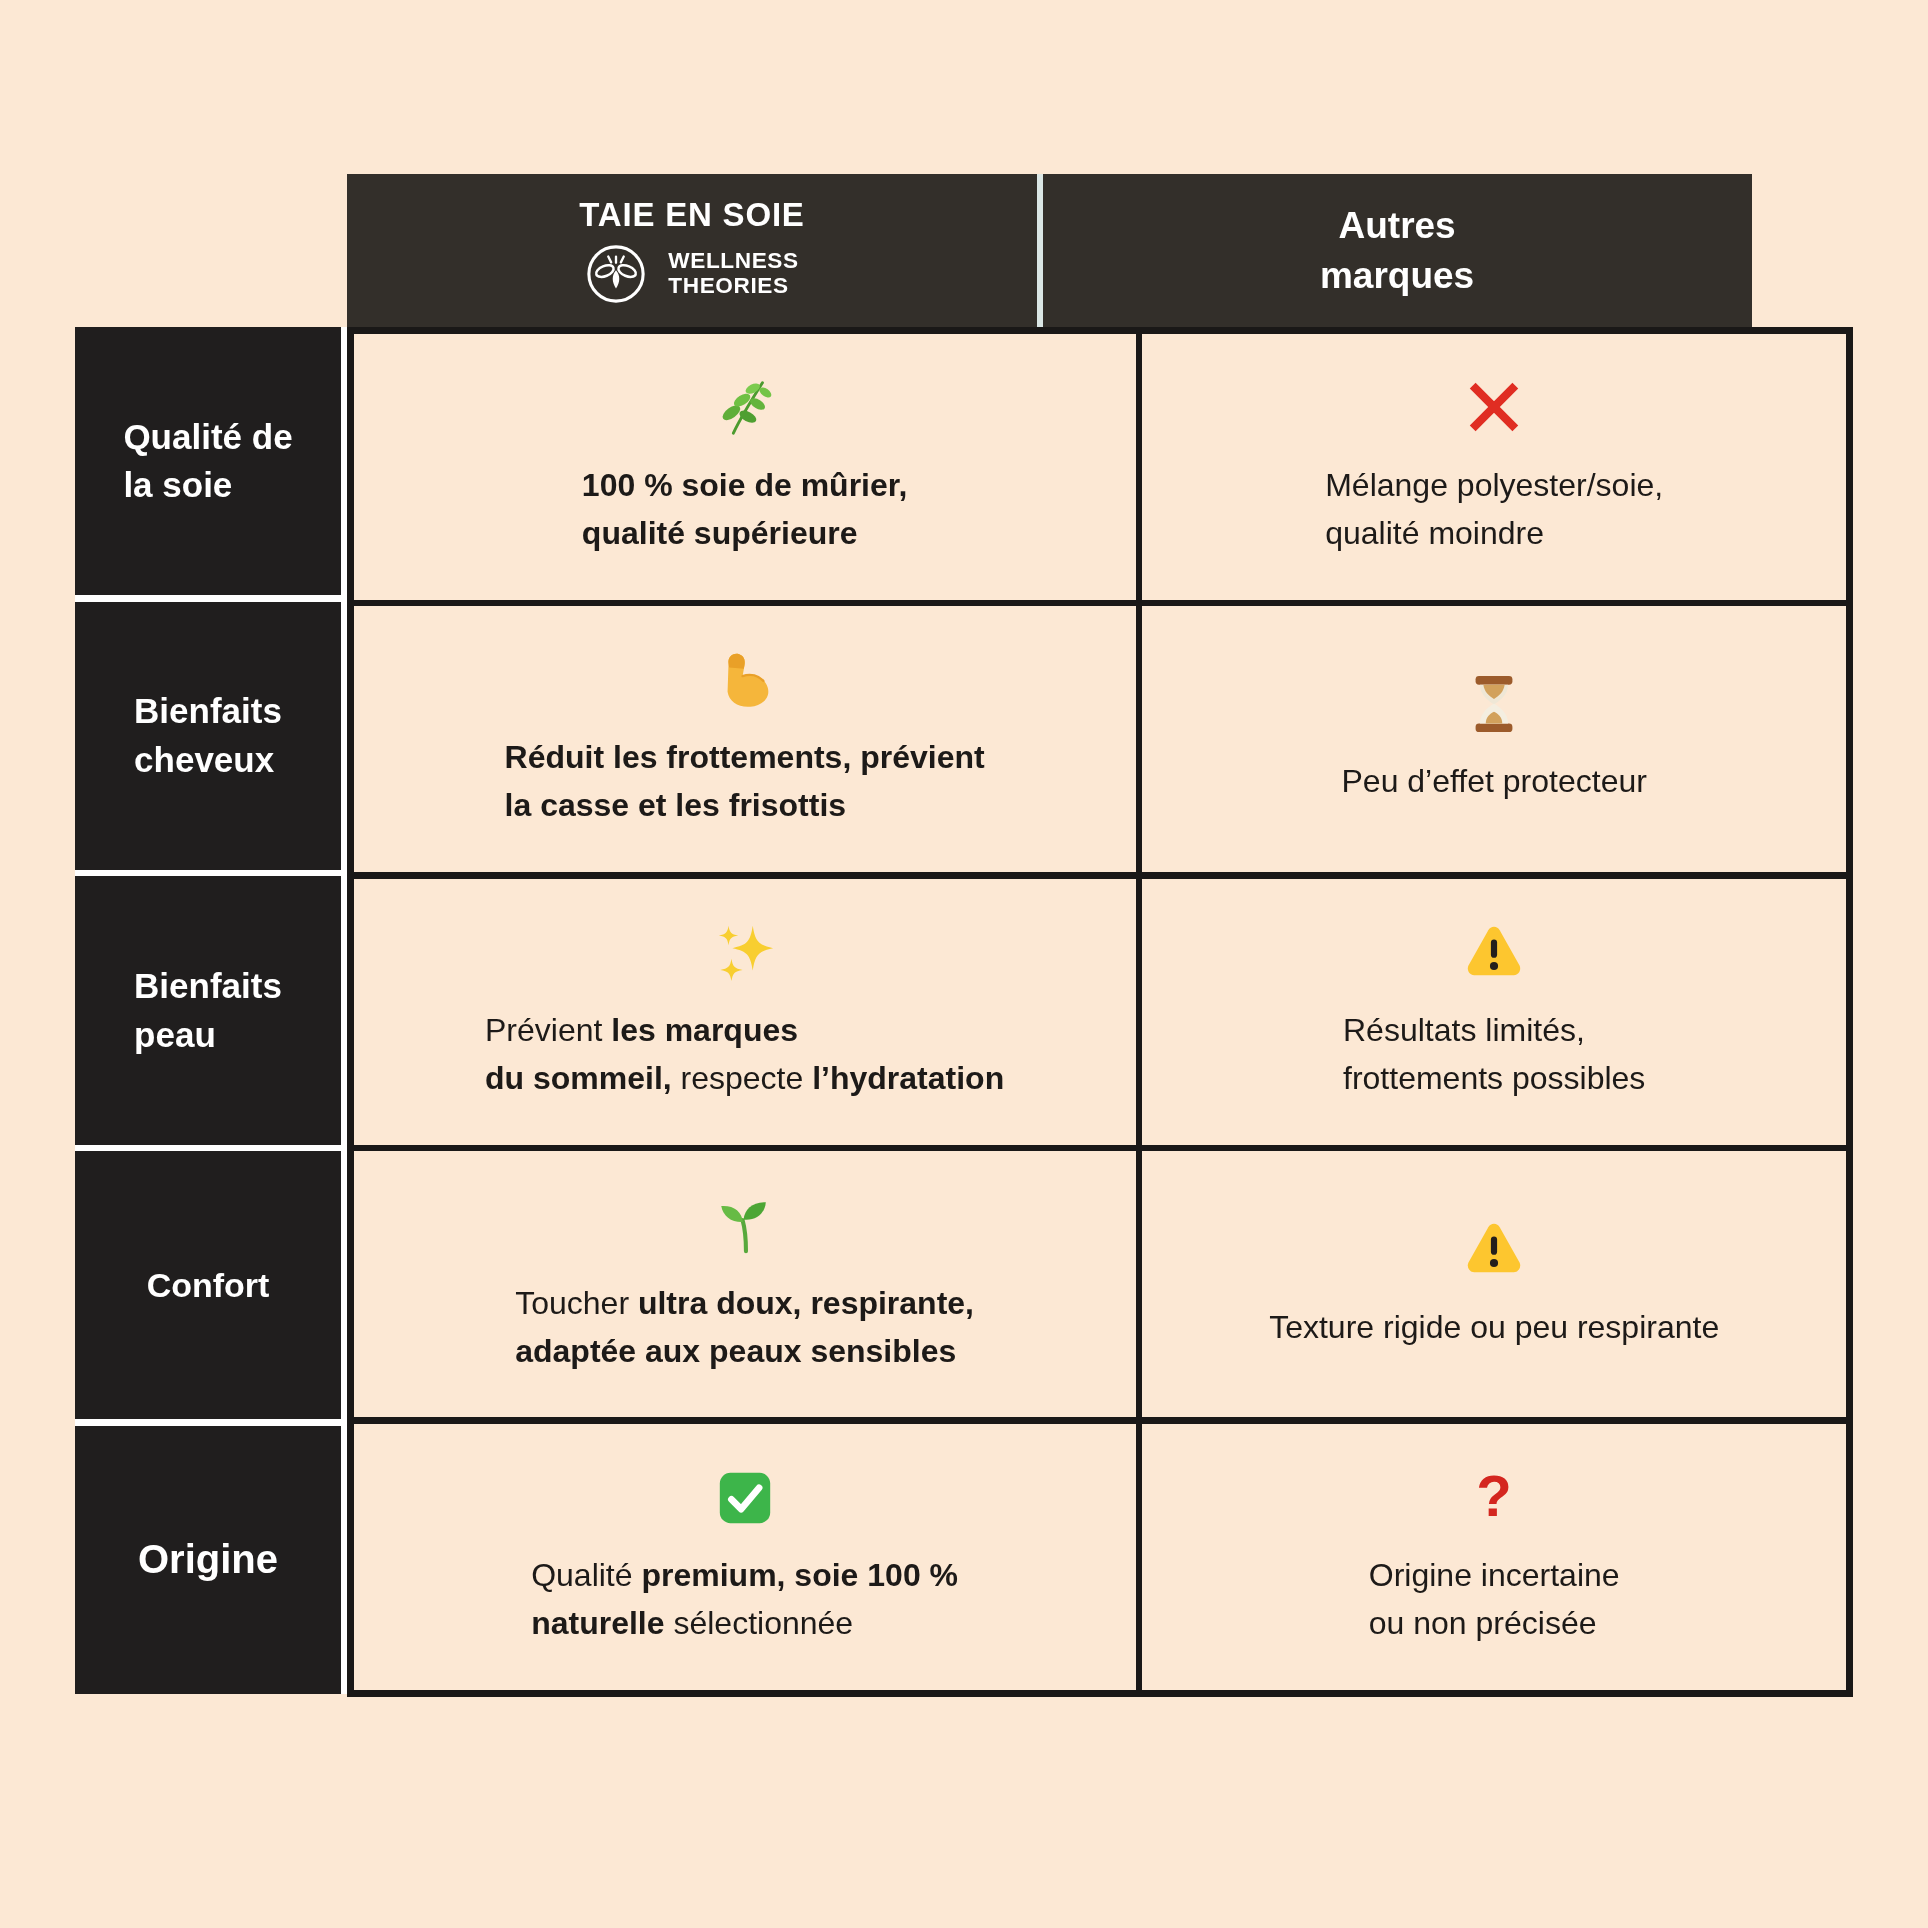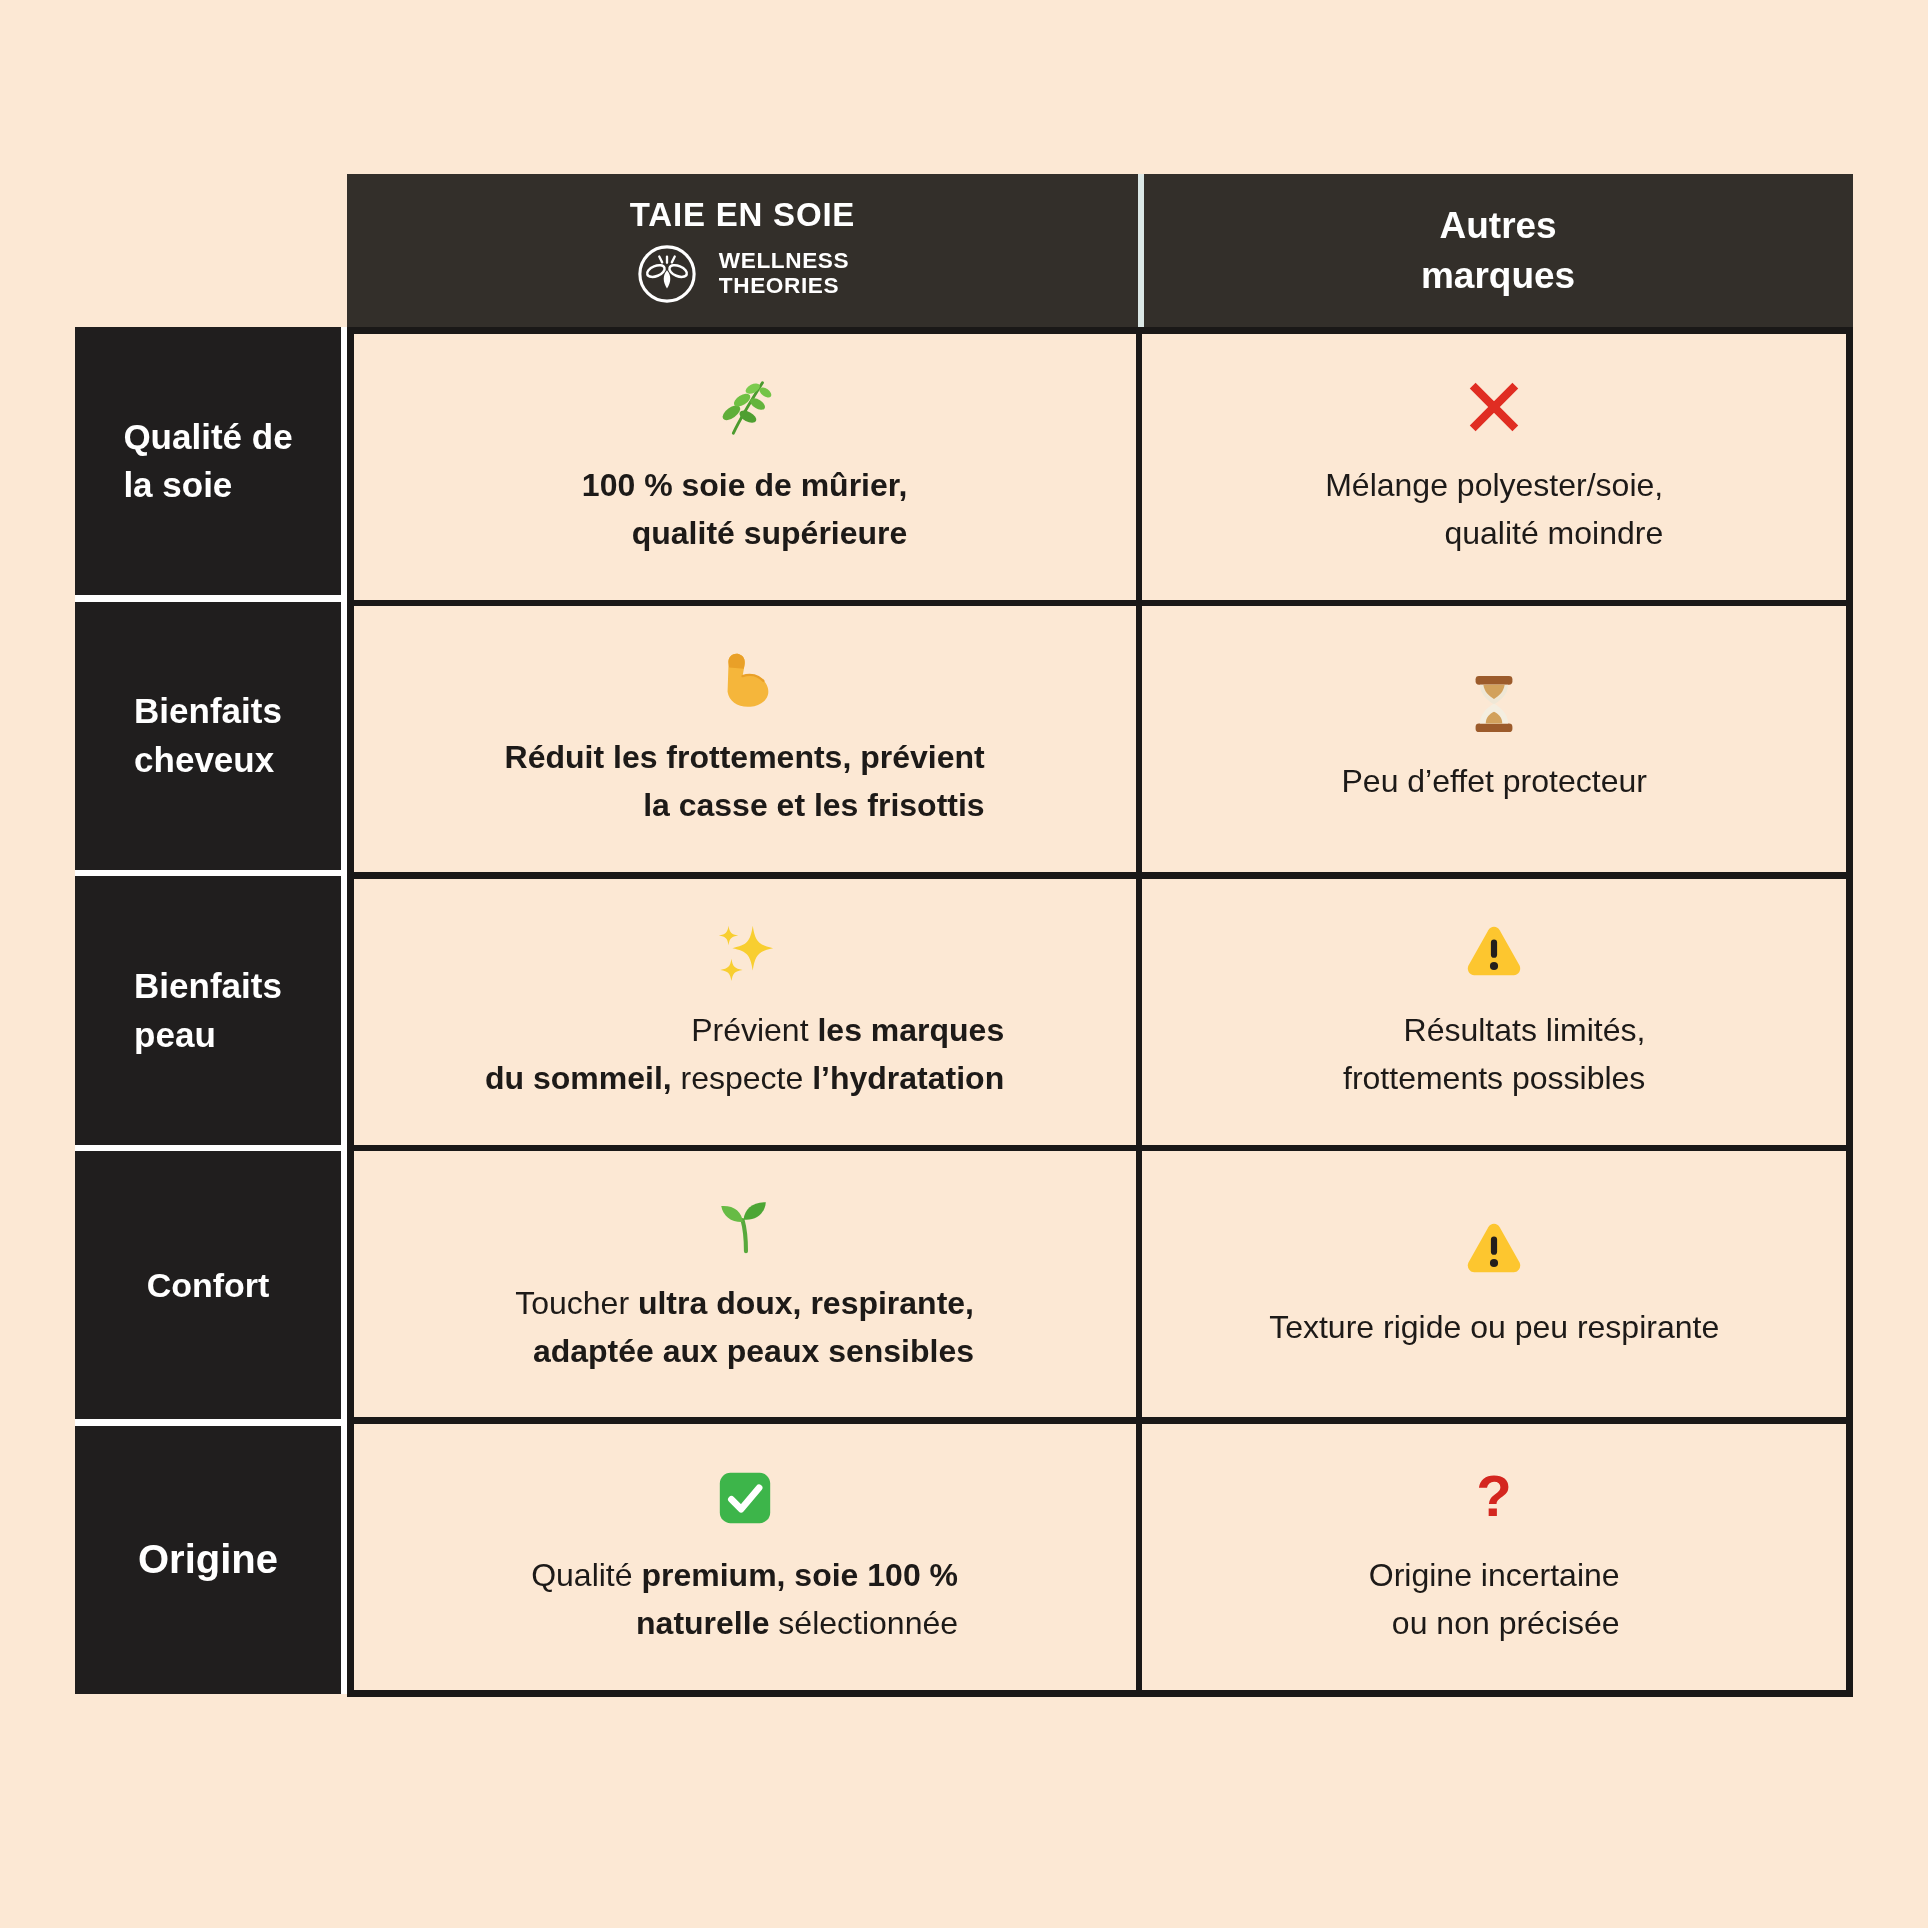--- a/index.html
+++ b/index.html
@@ -13,32 +13,32 @@
               text-align:left;font-weight:bold;font-size:35px;line-height:1.38;white-space:pre-line;}
   .label-cell.s-small{font-size:34px;}
   .label-cell.s-mid{font-size:40px;}
   .label-gap{flex:none;height:6.6px;background:#ffffff;}
   .vgap{position:absolute;left:266px;top:153px;width:5.6px;height:1367px;background:#ffffff;}
 
   
   .content{position:absolute;left:272px;top:0;width:1506px;}
   .header-row{display:flex;height:153px;}
   .hcell{background:#332f2a;color:#ffffff;display:flex;flex-direction:column;align-items:center;justify-content:center;}
-  .hcell-brand{width:791px;}
+  .hcell-brand{width:690px;}
   .hsep{width:5.6px;background:#dbe7e5;}
   .hcell-other{width:709px;font-size:37px;font-weight:bold;line-height:1.35;text-align:center;}
   .brand-title{font-size:33px;font-weight:bold;letter-spacing:0.8px;}
   .brand-row{display:flex;align-items:center;gap:21px;margin-top:8.5px;}
   .brand-logo{width:49px;height:49px;flex:none;}
   .brand-logo svg{width:100%;height:100%;}
   .brand-name{font-size:22.6px;font-weight:bold;line-height:1.1;letter-spacing:0.6px;text-align:left;}
 
   .body-grid{background:#1a1817;padding:6.6px;display:grid;grid-template-columns:782px 704px;gap:6.6px;grid-auto-rows:266px;}
   .cell{background:#fce8d4;display:flex;flex-direction:column;align-items:center;justify-content:center;
-        text-align:right;padding:13px 24.5px;gap:22.6px;box-sizing:border-box;}
+        text-align:left;padding:13px 24.5px;gap:22.6px;box-sizing:border-box;}
   .icon{width:62px;height:62px;flex:none;display:flex;align-items:center;justify-content:center;}
   .icon svg{width:100%;height:100%;display:block;}
   .cell-text{font-size:32px;line-height:1.5;color:#1d1a18;}
   .cell-text .b{font-weight:bold;}
   .cell-text .r{font-weight:normal;}
 </style>
 </head>
 <body>
 
 <div class="poster">

